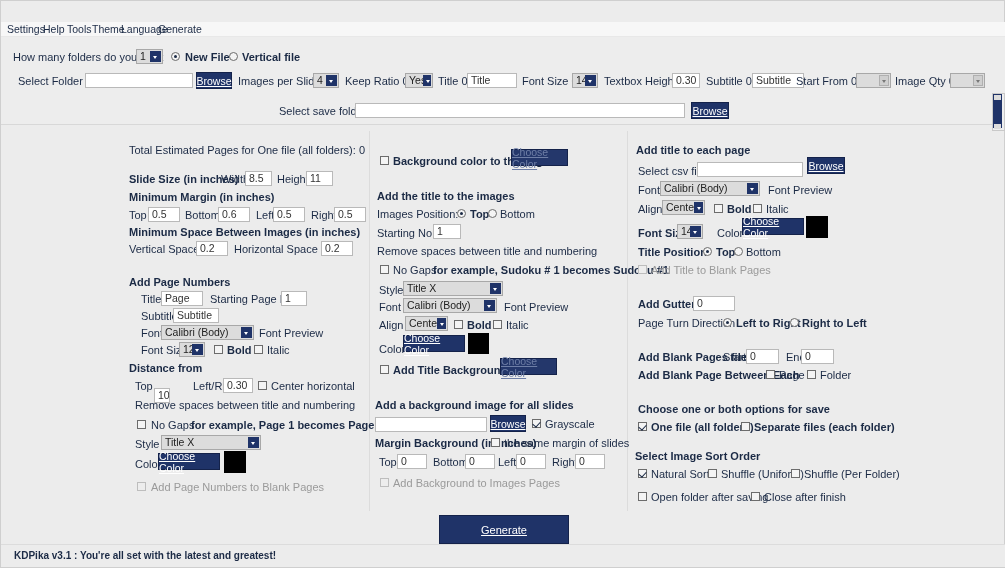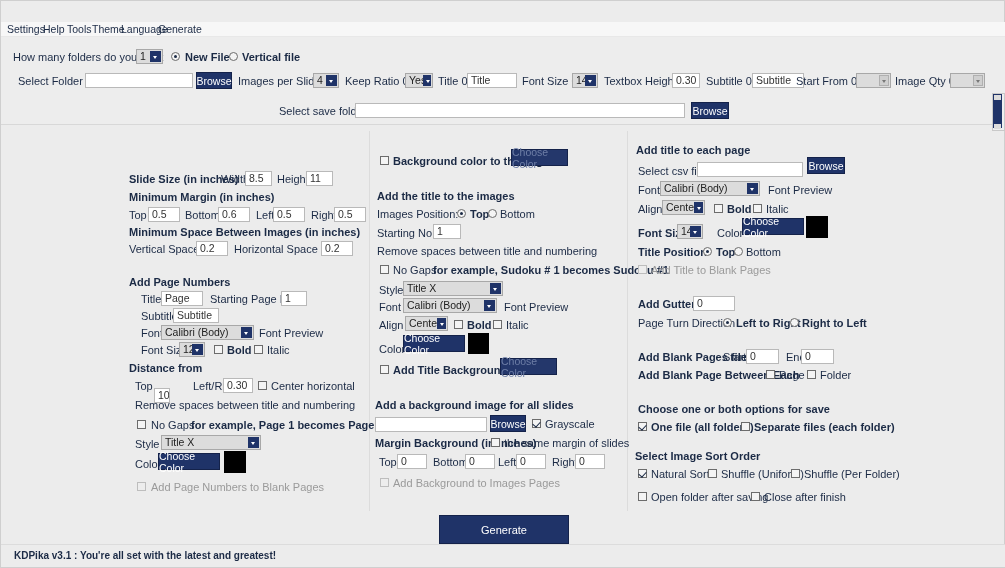--- a/index.html
+++ b/index.html
@@ -34,21 +34,21 @@
   .lbl{position:absolute;white-space:nowrap;font-size:11px;color:#1b2a45;line-height:13px;}
   .lbl.b{font-weight:bold;}
   .lbl.muted{color:#9a9a9a;}
   .txt{position:absolute;box-sizing:border-box;background:#fff;border:1px solid #b9b9b9;height:15px;font-size:10.5px;color:#333;padding:0 3px;line-height:13px;overflow:hidden;white-space:nowrap;}
   .combo{position:absolute;box-sizing:border-box;background:#dcdcdc;border:1px solid #a8a8a8;height:15px;font-size:10.5px;color:#222;padding:0 14px 0 3px;line-height:13px;overflow:hidden;white-space:nowrap;}
   .combo .arr{position:absolute;right:1px;top:1px;width:11px;height:11px;background:#1f3368;display:block;}
   .combo .arr:after{content:"";position:absolute;left:3px;top:5px;border-left:2.5px solid transparent;border-right:2.5px solid transparent;border-top:3px solid #fff;}
   .spin{position:absolute;box-sizing:border-box;background:#dcdcdc;border:1px solid #a8a8a8;height:15px;font-size:10.5px;color:#222;padding:0 13px 0 3px;line-height:13px;overflow:hidden;}
   .spin .arr{position:absolute;right:1px;top:1px;width:10px;height:11px;background:#cfcfcf;border:1px solid #b0b0b0;box-sizing:border-box;}
   .spin .arr:after{content:"";position:absolute;left:2px;top:4px;border-left:2px solid transparent;border-right:2px solid transparent;border-top:3px solid #777;}
-  .btn{position:absolute;box-sizing:border-box;background:#1f3368;color:#fff;border:1px solid #14224a;font-size:10.5px;display:flex;align-items:center;justify-content:center;cursor:pointer;}
+  .btn{position:absolute;box-sizing:border-box;background:#1f3368;color:#fff;border:1px solid #14224a;font-size:10.5px;display:flex;align-items:center;justify-content:center;cursor:pointer;text-decoration:underline;}
   .btn.dis{background:#24376b;color:#6e7ea6;}
   .swatch{position:absolute;background:#000;border:1px solid #000;}
 
   .cb{position:absolute;width:9px;height:9px;box-sizing:border-box;border:1px solid #6c6c6c;background:#f4f4f4;}
   .cb.on:after{content:"";position:absolute;left:1px;top:0px;width:4px;height:6px;border:solid #1b2a45;border-width:0 1.4px 1.4px 0;transform:rotate(42deg);}
   .cb.dis{border-color:#bdbdbd;background:#ededed;}
   .rb{position:absolute;width:9px;height:9px;box-sizing:border-box;border:1px solid #6c6c6c;border-radius:50%;background:#f4f4f4;}
   .rb.on:after{content:"";position:absolute;left:2px;top:2px;width:3px;height:3px;border-radius:50%;background:#1b2a45;}
 
   
@@ -134,20 +134,21 @@
     </div>
 
     <span class="lbl" style="left:278px;top:68px">Select save folder</span>
     <div class="txt" style="left:354px;top:66px;width:330px"></div>
     <div class="btn" style="left:690px;top:65px;width:38px;height:17px">Browse</div>
   </div>
 
   <div class="colsep" style="left:368px"></div>
   <div class="colsep" style="left:626px"></div>
 
+  <span class="lbl" style="left:128px;top:143px">Total Estimated Pages for One file (all folders): 0</span>
 
   <span class="lbl b" style="left:128px;top:172px">Slide Size (in inches)</span>
   <span class="lbl" style="left:220px;top:172px">Width</span>
   <div class="txt" style="left:244px;top:170px;width:27px">8.5</div>
   <span class="lbl" style="left:276px;top:172px">Height</span>
   <div class="txt" style="left:305px;top:170px;width:27px">11</div>
 
   <span class="lbl b" style="left:128px;top:190px">Minimum Margin (in inches)</span>
 
   <span class="lbl" style="left:128px;top:208px">Top</span>

